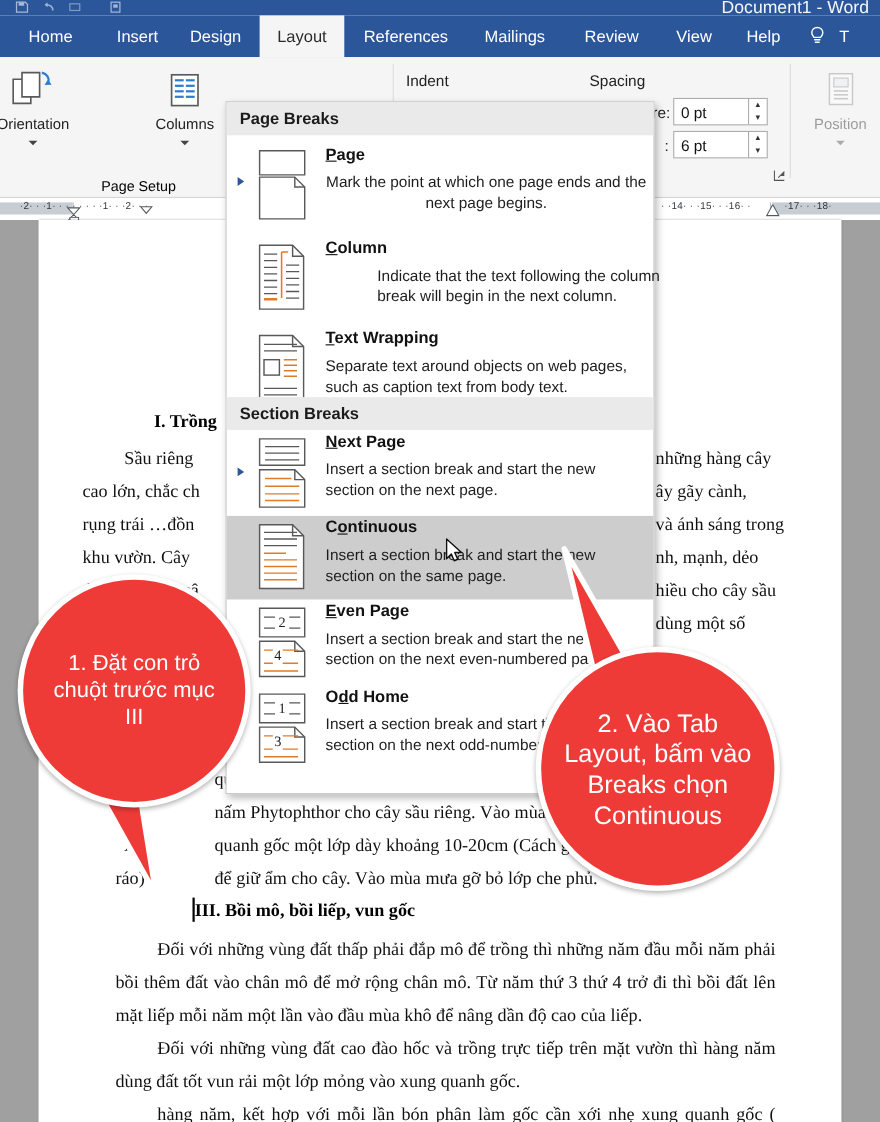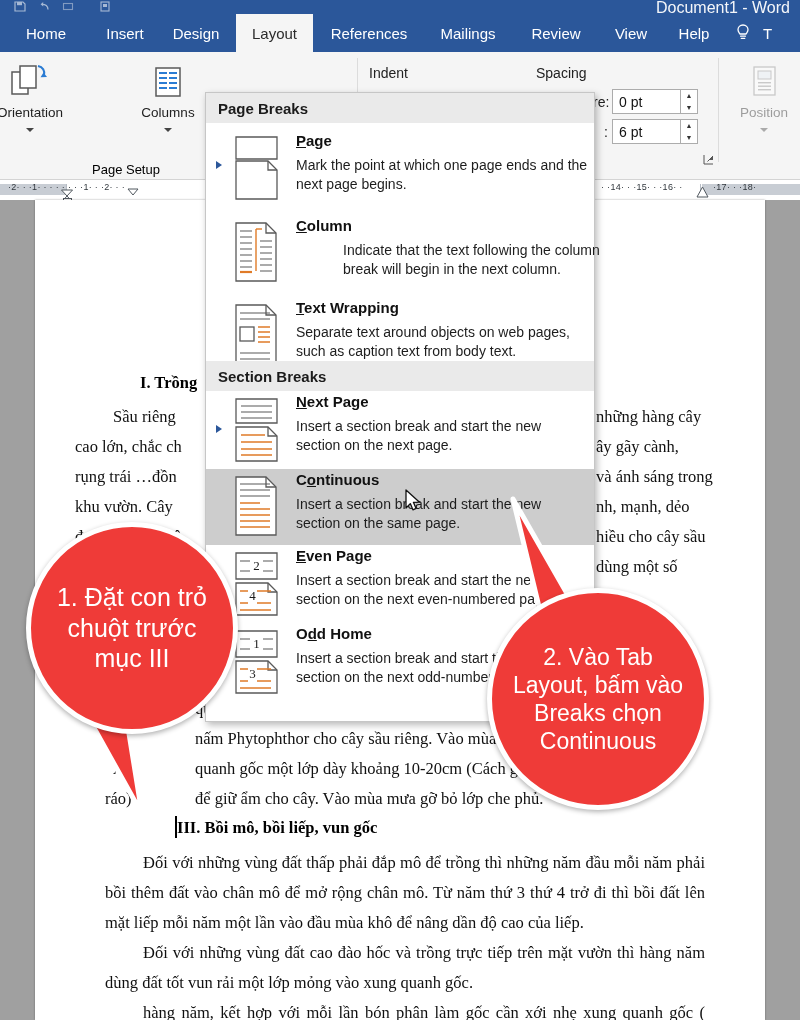--- a/index.html
+++ b/index.html
@@ -347,21 +347,21 @@
     </span>
     <span class="lbl">Position</span>
     <span class="caret"></span>
   </div>
 </div>
 
 <div id="ruler">
   <div class="rul-band" style="left:0px;width:66px;"></div>
   <div class="rul-white" style="left:66px;width:635px;"></div>
   <div class="rul-band" style="left:702px;width:98px;"></div>
-  <div class="rul-txt" style="left:8px;">·2·  ·  ·1·  ·  ·  ·  ·  ·  ·  ·1·  ·  ·2·  ·  ·</div>
+  <div class="rul-txt" style="left:18px;">·2·  ·  ·1·  ·  ·  ·  ·  ·  ·  ·1·  ·  ·2·  ·  ·</div>
   <div class="rul-txt" style="left:601px;">·  ·14·  ·  ·15·  ·  ·16·  ·</div>
   <div class="rul-txt" style="left:713px;">·17·  ·  ·18·</div>
   <div style="position:absolute;left:60px;top:3px;">
     <svg width="14" height="8" viewBox="0 0 14 8">
         <path d="M7 7L1.5 1h11z" fill="#fff" stroke="#51585f" stroke-width="1"></path>
       </svg>
   </div>
   <div style="position:absolute;left:60px;top:9px;">
     <svg width="14" height="7" viewBox="0 0 14 7">
         <path d="M7 0l5.5 6h-11z" fill="#fff" stroke="#51585f" stroke-width="1"></path>
@@ -443,21 +443,21 @@
     <span class="mi-icon" style="top:12px;">
       <svg width="45" height="66" viewBox="0 0 45 66">
           <path d="M2 2h41v22H2z" fill="#fff" stroke="#595959" stroke-width="1.3"></path>
           <path d="M2 26h32l9 9v29H2z" fill="#fff" stroke="#595959" stroke-width="1.3"></path>
           <path d="M34 26v9h9" fill="none" stroke="#595959" stroke-width="1.3"></path>
         </svg>
     </span>
     <span class="mi-title" style="top:9px;">
       <span></span><u>P</u><span>age</span>
     </span>
-    <span class="mi-desc" style="top:33px;">Mark the point at which one page ends and the next page begins.</span>
+    <span class="mi-desc" style="top:33px;text-align:center;">Mark the point at which one page ends and the next page begins.</span>
   </div>
 
   <div class="menu-item" style="top:120px;height:85px;">
     <span class="mi-icon" style="top:8px;">
       <svg width="45" height="62" viewBox="0 0 45 62">
           <path d="M2 2h30l10 10v48H2z" fill="#fff" stroke="#595959" stroke-width="1.3"></path>
           <path d="M32 2v10h10" fill="none" stroke="#595959" stroke-width="1.3"></path>
           <g stroke="#595959" stroke-width="1.2">
             <path d="M6 10h12M6 16h12M6 22h12M6 28h12M6 34h12M6 40h12M6 46h12M26 20h12M26 26h12M26 32h12M26 38h12M26 44h12M26 50h12"></path>
           </g>
@@ -584,21 +584,21 @@
 <div id="mouse-cursor">
   <svg width="17" height="24" viewBox="0 0 17 24">
       <path d="M1 1l0 18 4.3-4.4 2.6 6.2 3.2-1.4-2.7-6.1 6.1-.1z" fill="#ffffff" stroke="#111111" stroke-width="1.3" stroke-linejoin="round"></path>
     </svg>
 </div>
 
 <div class="callout" style="left:14px;top:522px;">
   <svg width="230" height="300" viewBox="0 0 230 300">
     <path d="M60 170 L128 292 L108 168 Z" fill="#ef3b38" stroke="#ffffff" stroke-width="5" stroke-linejoin="round"></path>
   </svg>
-  <div class="bubble" style="left:12px;top:0px;width:212px;height:212px;font-size:25px;">
+  <div class="bubble" style="left:2px;top:0px;width:212px;height:212px;font-size:20px;">
     <span style="padding:0 24px;">1. Đặt con trỏ chuột trước mục III</span>
   </div>
 </div>
 
 <div class="callout" style="left:485px;top:490px;">
   <svg width="260" height="300" viewBox="0 0 260 300">
     <path d="M28 9 L120 170 L62 150 Z" fill="#ef3b38" stroke="#ffffff" stroke-width="5" stroke-linejoin="round"></path>
   </svg>
   <div class="bubble" style="left:2px;top:98px;width:222px;height:222px;font-size:23px;">
     <span style="padding:0 18px;">2. Vào Tab Layout, bấm vào Breaks chọn Continuous</span>

